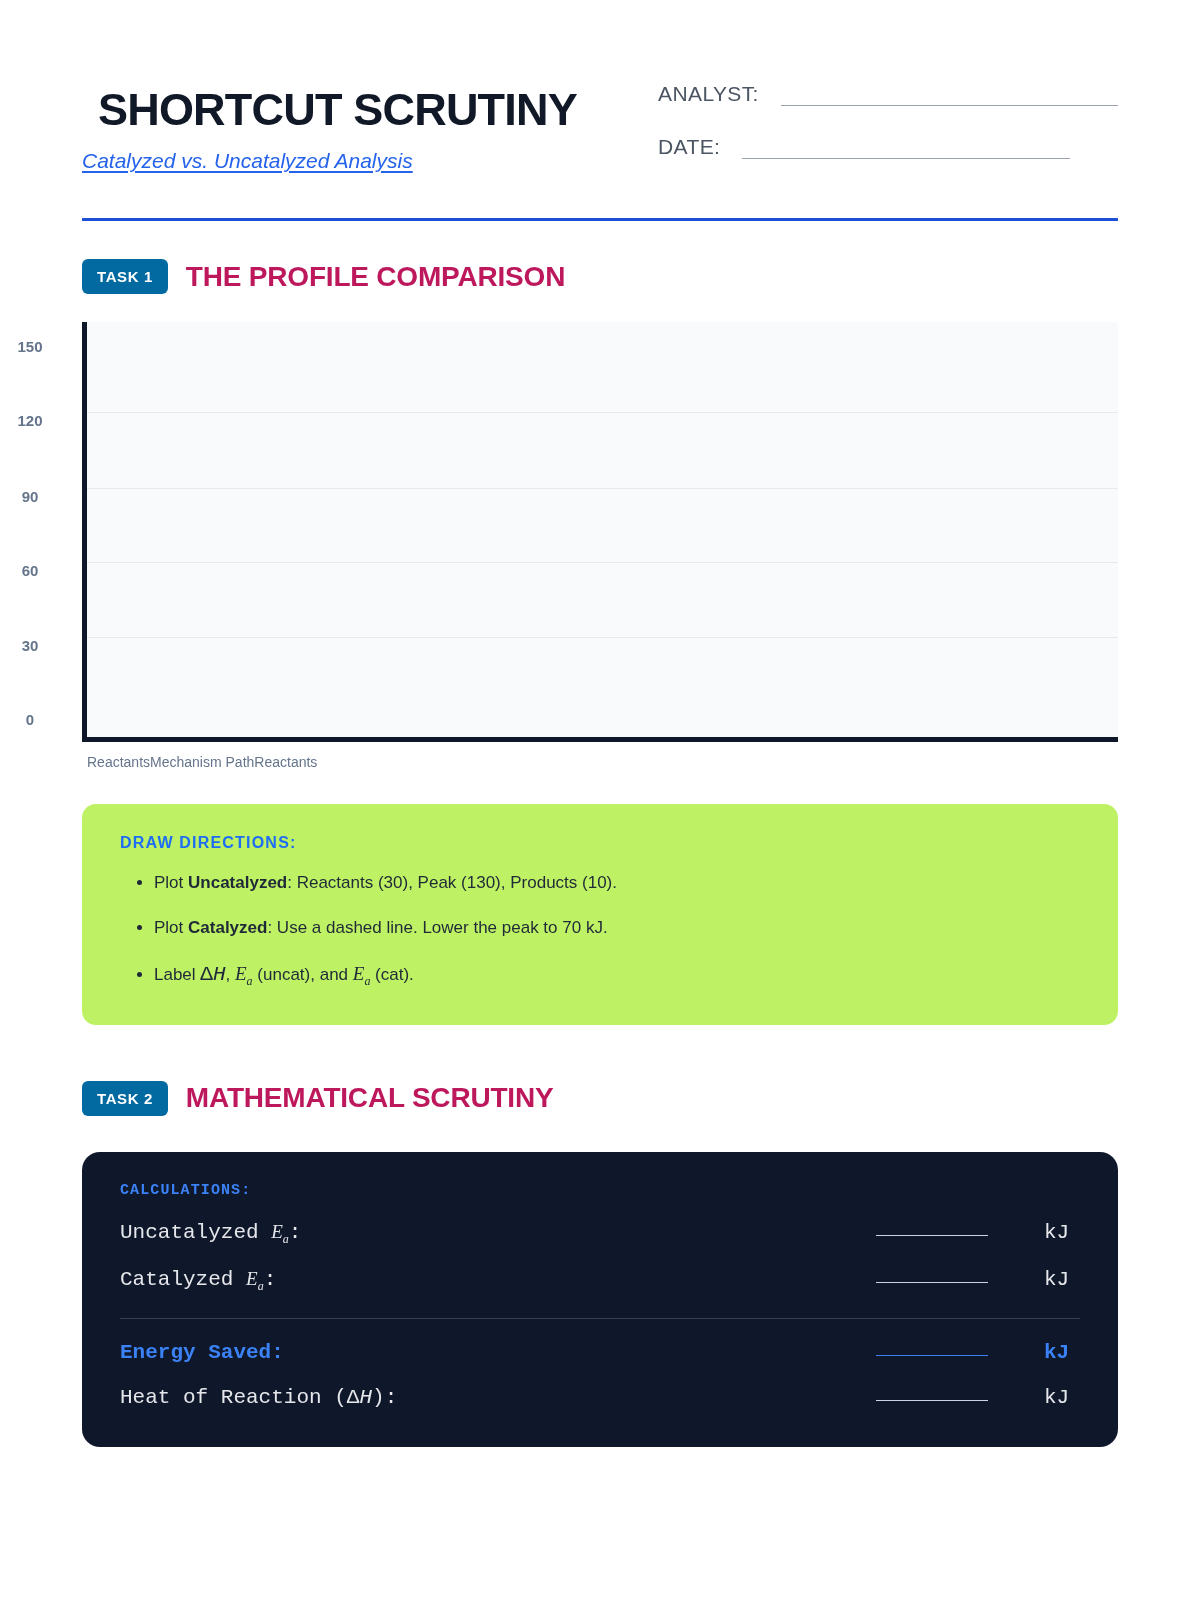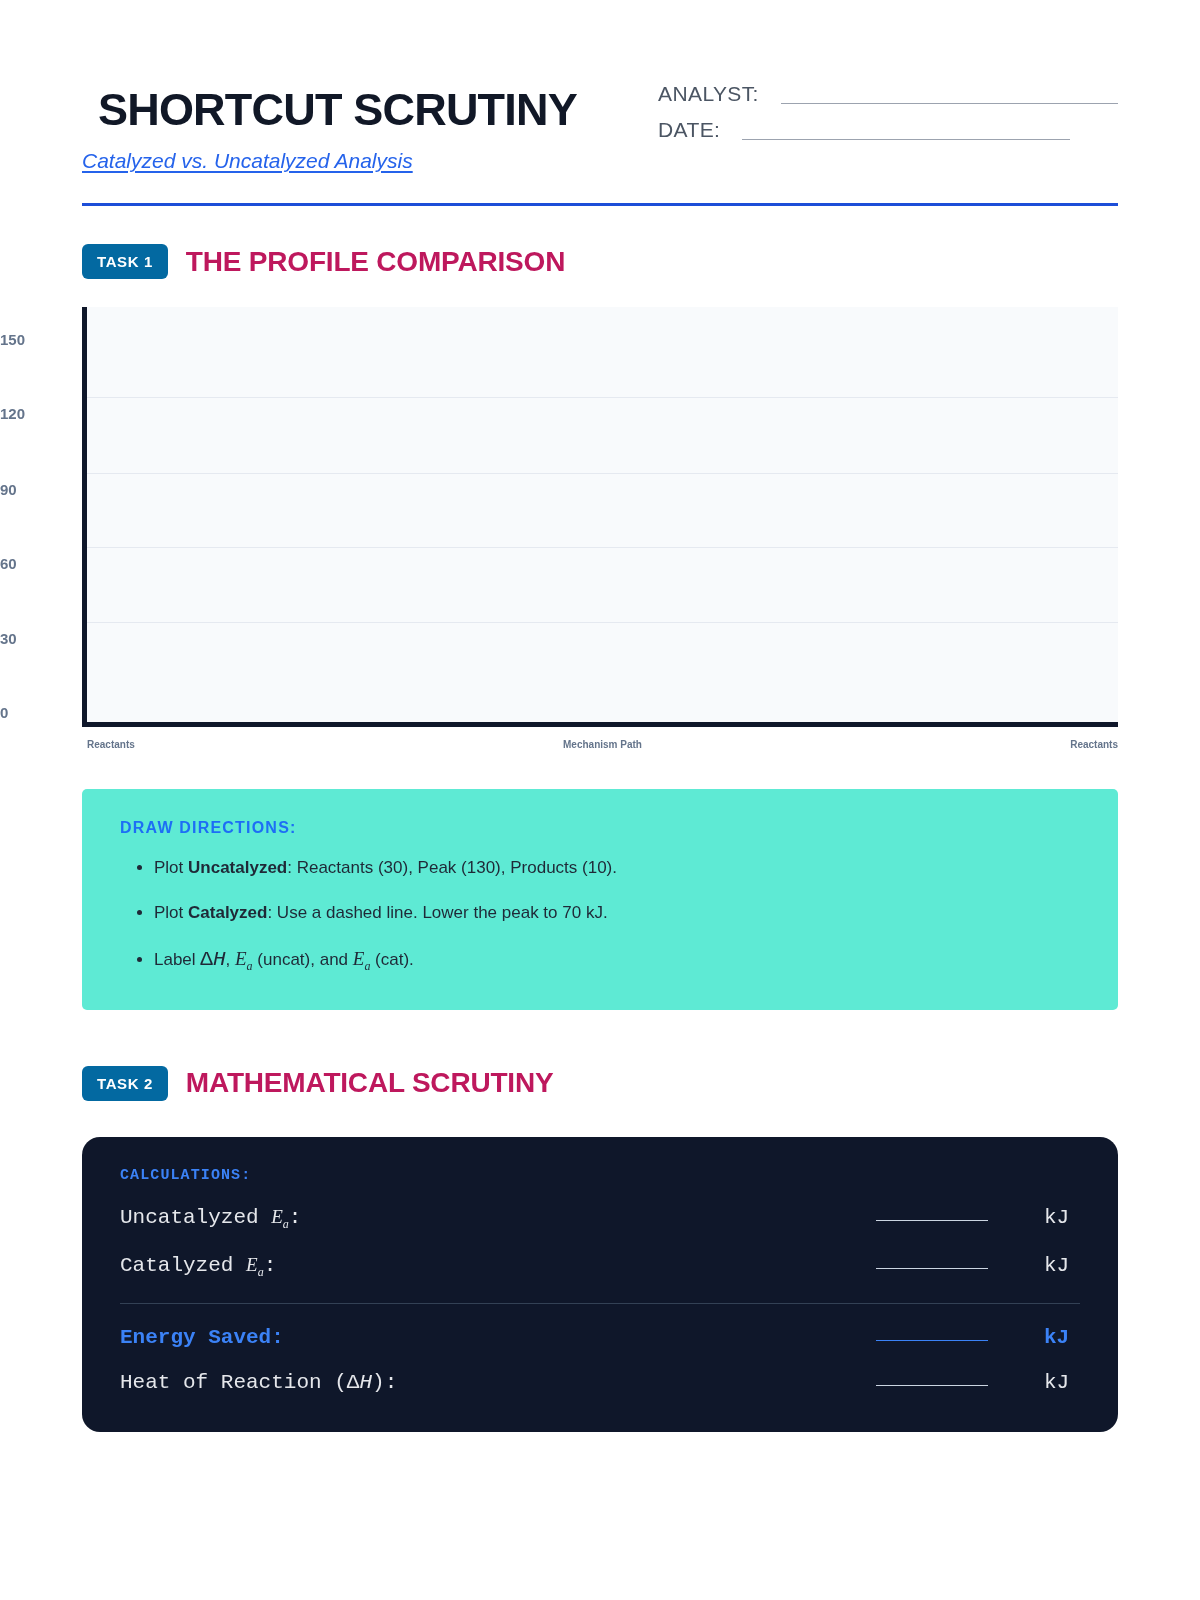--- a/index.html
+++ b/index.html
@@ -43,22 +43,22 @@
     color: #2563eb;
     text-decoration: underline;
     text-underline-offset: 3px;
   }
   .meta-block {
     padding-top: 22px;
     width: 460px;
   }
   .meta-row {
     display: flex;
-    align-items: center;
-    margin-bottom: 12px;
+    align-items: flex-end;
+    margin-bottom: 29px;
   }
   .meta-label {
     font-size: 21px;
     color: #4b5563;
     letter-spacing: 0.4px;
     white-space: nowrap;
   }
   .meta-line {
     flex: 1;
     border-bottom: 1.5px solid #9ca3af;
@@ -113,48 +113,47 @@
     border-left: 5px solid #0f172a;
     border-bottom: 5px solid #0f172a;
   }
   .gridline {
     position: absolute;
     left: 0;
     right: 0;
     height: 1px;
     background: #e5e9f0;
   }
-  .ylabels { position: absolute; left: -82px; top: 16px; width: 70px; height: 420px; }
+  .ylabels { position: absolute; left: -82px; top: 8px; width: 70px; height: 420px; text-align: center; }
   .ylab {
     position: absolute;
     left: 0;
     width: 60px;
     font-size: 15px;
     font-weight: 700;
     color: #64748b;
     transform: translateY(-50%);
   }
   .xaxis-labels {
     position: absolute;
     top: 432px;
     left: 5px;
     right: 0;
     display: flex;
-    justify-content: space-between;
-    font-size: 10px;
-    font-weight: 700;
+    font-size: 14px;
+    font-weight: 400;
     color: #64748b;
   }
   .xaxis-labels span:nth-child(2) { }
 
   
   .directions {
     margin-top: 62px;
-    background: #5eead4;
-    border-radius: 5px;
+    background: #bef264;
+    border-radius: 14px;
     padding: 30px 38px 34px 38px;
   }
   .directions-title {
     font-size: 16px;
     font-weight: 800;
     color: #1d6ef5;
     letter-spacing: 1.2px;
     margin-bottom: 18px;
   }
   ul.dir-list {

